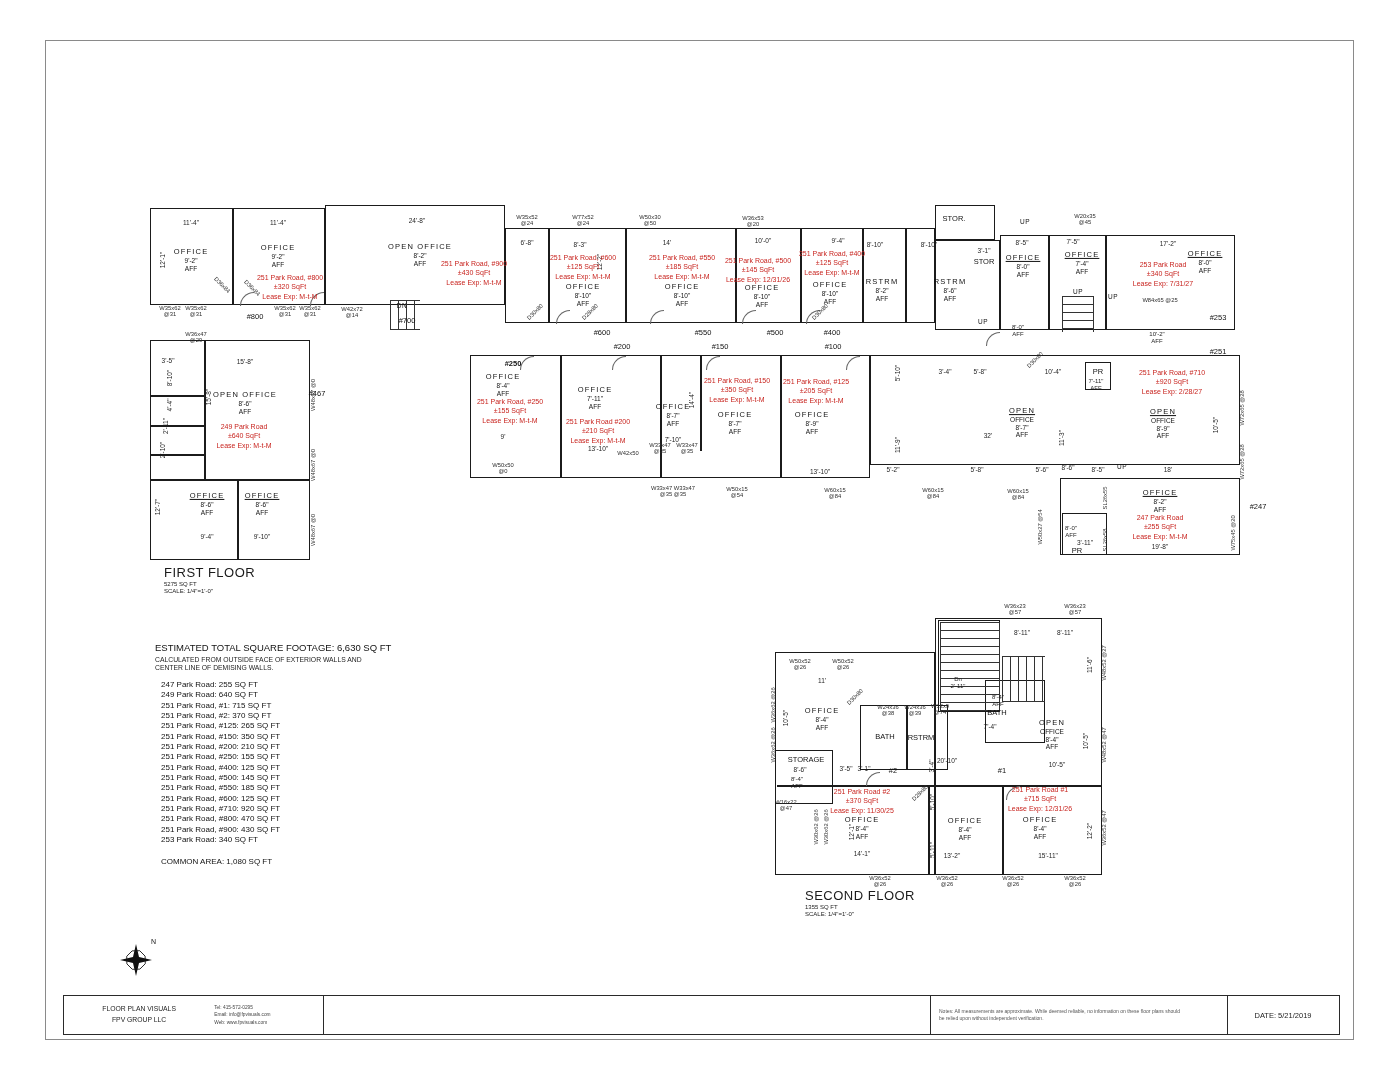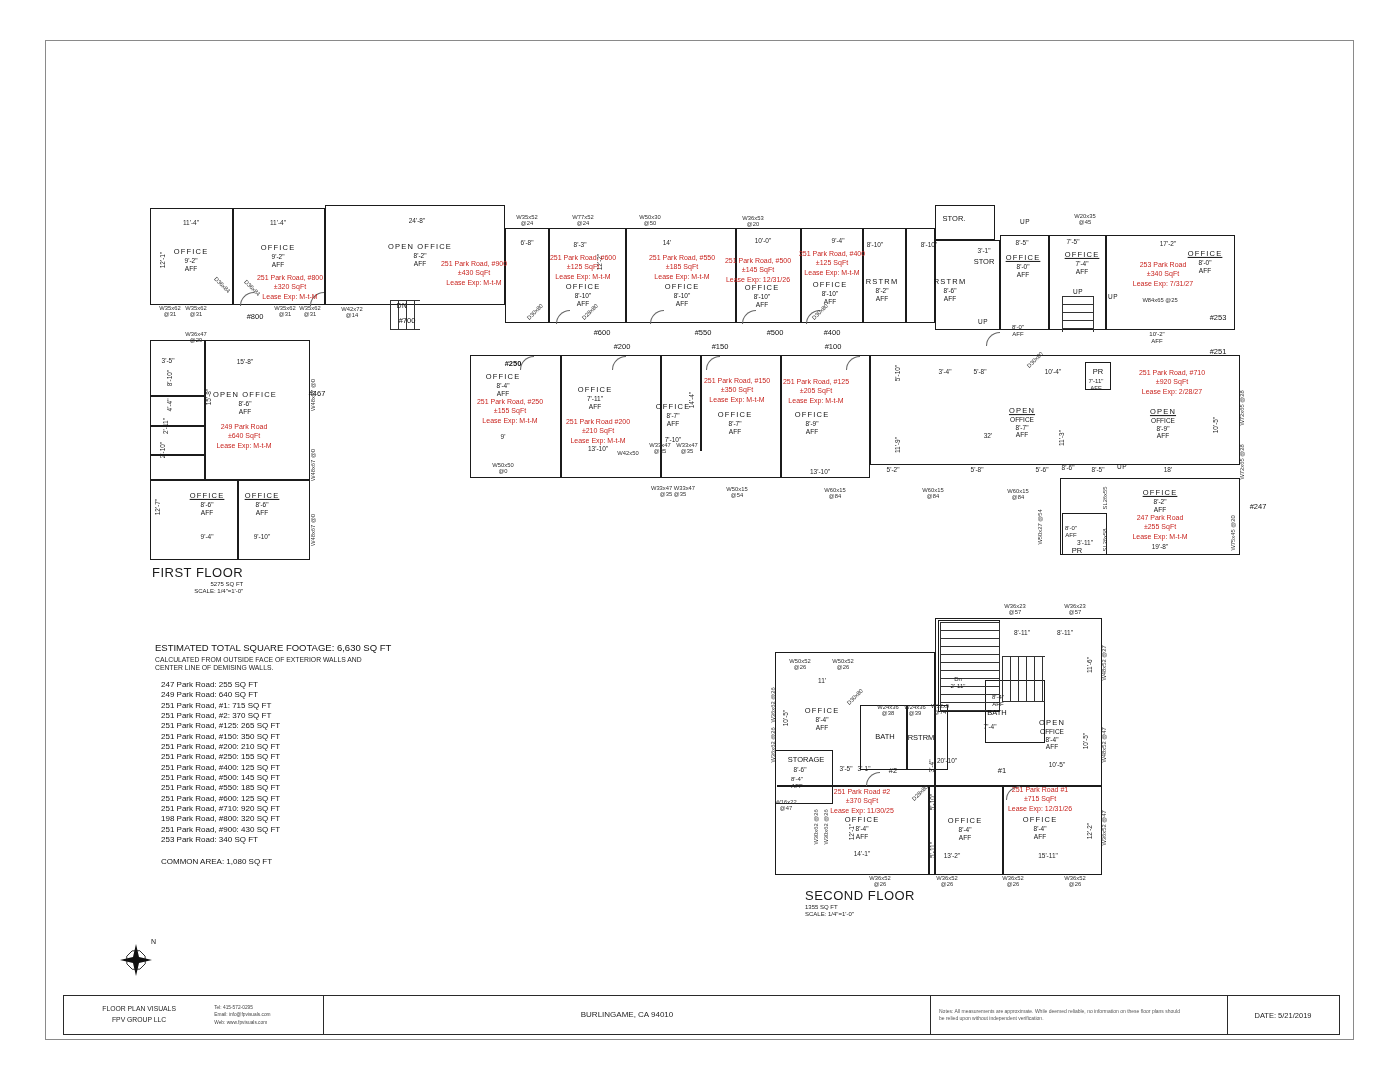--- a/index.html
+++ b/index.html
@@ -854,21 +854,21 @@
         <div>W36x62 @26</div>
       </div>
       <div class="lbl win" style="left: 855px; top: 697px; transform: translate(-50%, -50%) rotate(-45deg);">
         <div>D30x80</div>
       </div>
       <div class="lbl win" style="left: 920px; top: 793px; transform: translate(-50%, -50%) rotate(-45deg);">
         <div>D28x80</div>
       </div>
     </div>
 
-  <div class="floor-title" style="left:152px;top:565px;text-align:right;">
+  <div class="floor-title" style="left:164px;top:565px;">
     <div class="ft">FIRST FLOOR</div>
     <div class="fa">5275 SQ FT</div>
     <div class="fs">SCALE: 1/4"=1'-0"</div>
   </div>
 
   <div class="floor-title" style="left:805px;top:888px;">
     <div class="ft">SECOND FLOOR</div>
     <div class="fa">1355 SQ FT</div>
     <div class="fs">SCALE: 1/4"=1'-0"</div>
   </div>
@@ -884,21 +884,21 @@
         <div class="sum-item">251 Park Road, #2: 370 SQ FT</div>
         <div class="sum-item">251 Park Road, #125: 265 SQ FT</div>
         <div class="sum-item">251 Park Road, #150: 350 SQ FT</div>
         <div class="sum-item">251 Park Road, #200: 210 SQ FT</div>
         <div class="sum-item">251 Park Road, #250: 155 SQ FT</div>
         <div class="sum-item">251 Park Road, #400: 125 SQ FT</div>
         <div class="sum-item">251 Park Road, #500: 145 SQ FT</div>
         <div class="sum-item">251 Park Road, #550: 185 SQ FT</div>
         <div class="sum-item">251 Park Road, #600: 125 SQ FT</div>
         <div class="sum-item">251 Park Road, #710: 920 SQ FT</div>
-        <div class="sum-item">198 Park Road, #800: 320 SQ FT</div>
+        <div class="sum-item">251 Park Road, #800: 470 SQ FT</div>
         <div class="sum-item">251 Park Road, #900: 430 SQ FT</div>
         <div class="sum-item">253 Park Road: 340 SQ FT</div>
       </div>
     <div class="sum-common">COMMON AREA: 1,080 SQ FT</div>
   </div>
 
   <div class="compass">
     <svg width="36" height="36" viewBox="0 0 36 36">
       <polygon points="18,2 21,15 34,18 21,21 18,34 15,21 2,18 15,15" fill="#111"></polygon>
       <polygon points="18,8 25,11 28,18 25,25 18,28 11,25 8,18 11,11" fill="none" stroke="#111" stroke-width="0.8" transform="rotate(22 18 18)"></polygon>
@@ -912,21 +912,20 @@
         <div>FLOOR PLAN VISUALS</div>
         <div>FPV GROUP LLC</div>
       </div>
       <div class="tb-contact">
         <div>Tel: 415-572-0295</div>
         <div>Email: info@fpvisuals.com</div>
         <div>Web: www.fpvisuals.com</div>
       </div>
     </div>
     <div class="tb-cell tb-address">
-      <div>BURLINGAME, CA 94010</div>
     </div>
     <div class="tb-cell tb-notes">
       <div>Notes: All measurements are approximate. While deemed reliable, no information on these floor plans should</div>
       <div>be relied upon without independent verification.</div>
     </div>
     <div class="tb-cell tb-date">DATE: 5/21/2019</div>
   </div>
 
 </div>
 

